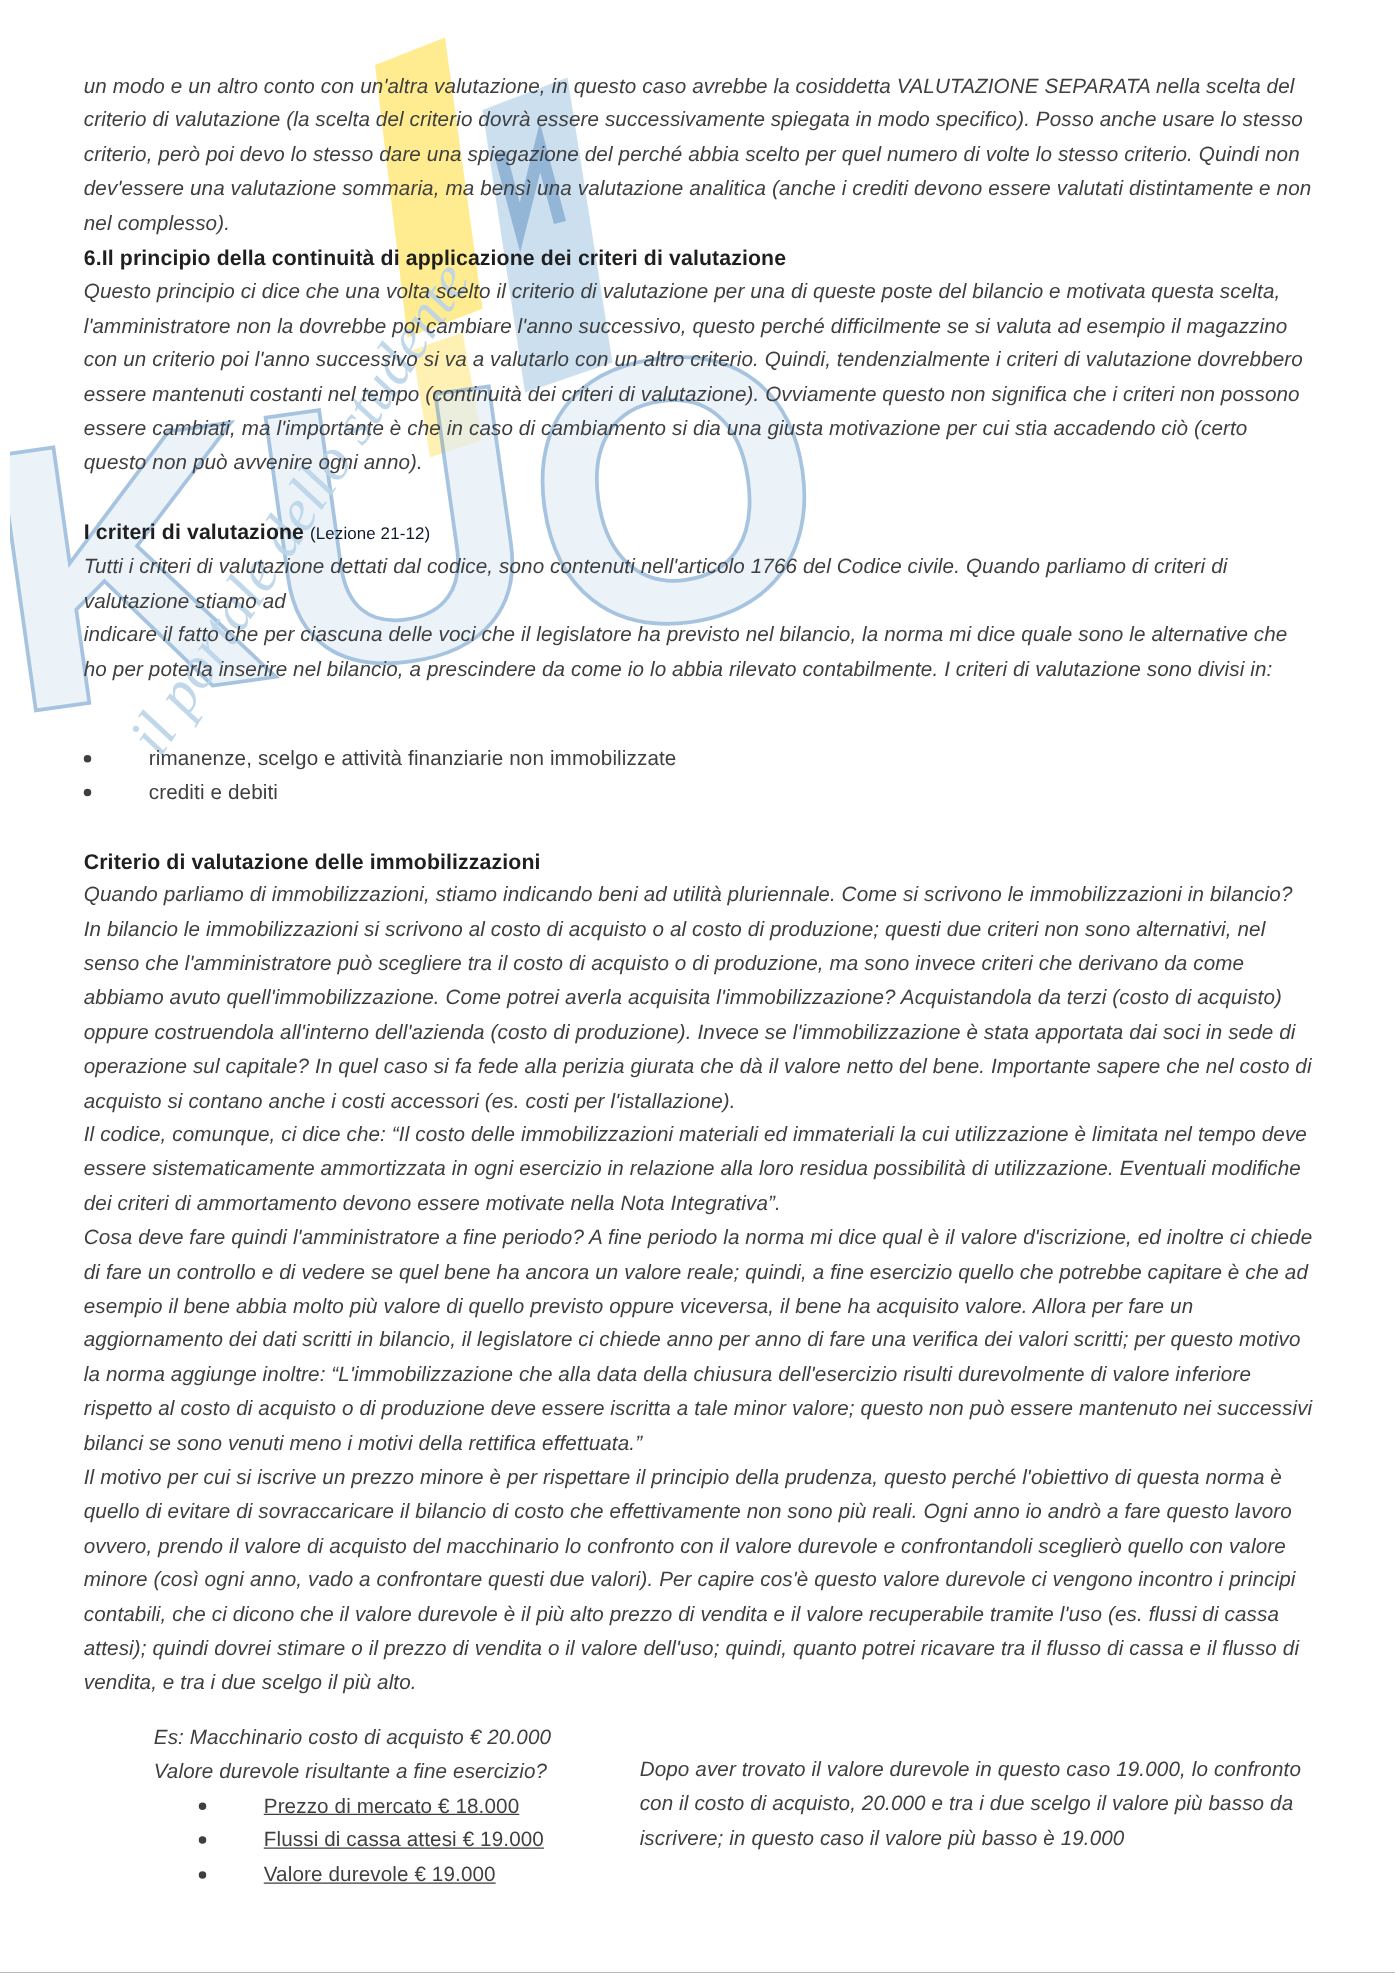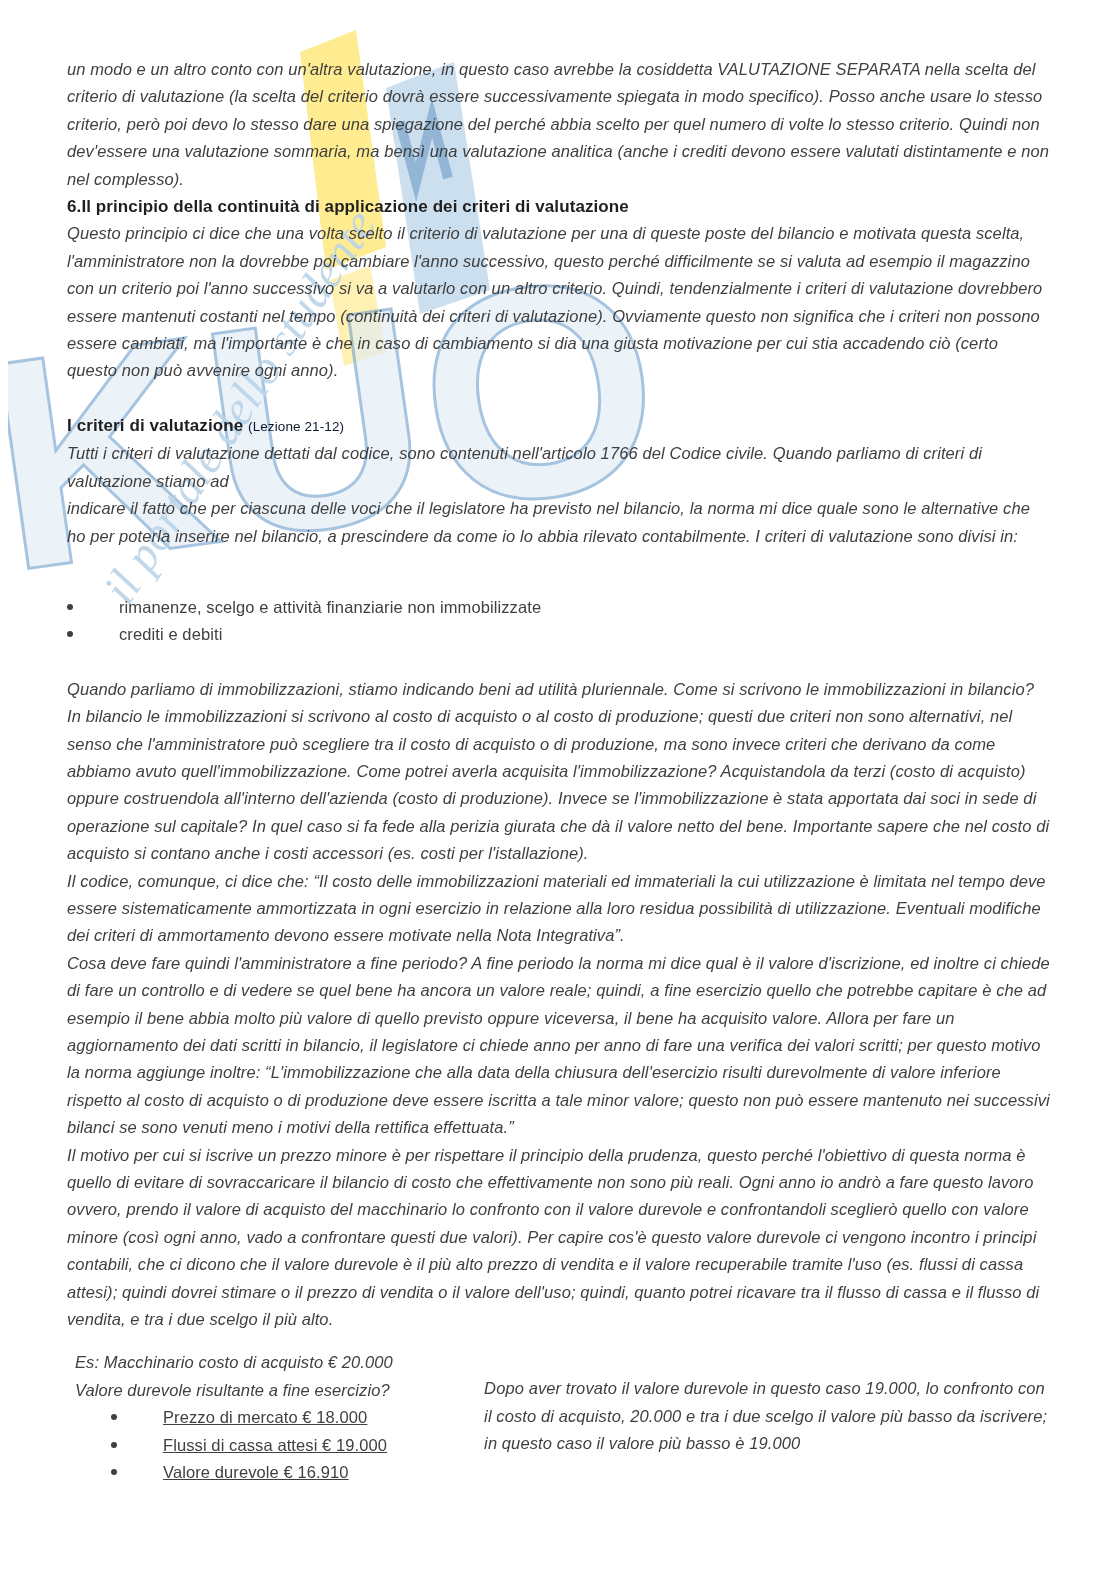--- a/index.html
+++ b/index.html
@@ -70,20 +70,21 @@
     background:#3f3f3f;
   }
   
   .example-row{
     display:flex;
     align-items:flex-start;
   }
   .example-left{
     width:430px;
     padding-left:8px;
+    margin-left:48px;
   }
   .example-left ul{margin-left:36px;text-decoration:underline;}
   .example-note{
     width:582px;
     margin-left:-9px;
     margin-top:26px;
   }
 </style>
 </head>
 <body>
@@ -122,35 +123,36 @@
 
     <div class="lists">
       <ul class="right">
         <li class="b-item">rimanenze, scelgo e attività finanziarie non immobilizzate</li>
         <li class="b-item">crediti e debiti</li>
       </ul>
     </div>
 
     <div class="gap-1"></div>
 
+    <h2>Criterio di valutazione delle immobilizzazioni</h2>
     <p>Quando parliamo di immobilizzazioni, stiamo indicando beni ad utilità pluriennale. Come si scrivono le immobilizzazioni in bilancio? In bilancio le immobilizzazioni si scrivono al costo di acquisto o al costo di produzione; questi due criteri non sono alternativi, nel senso che l'amministratore può scegliere tra il costo di acquisto o di produzione, ma sono invece criteri che derivano da come abbiamo avuto quell'immobilizzazione. Come potrei averla acquisita l'immobilizzazione? Acquistandola da terzi (costo di acquisto) oppure costruendola all'interno dell'azienda (costo di produzione). Invece se l'immobilizzazione è stata apportata dai soci in sede di operazione sul capitale? In quel caso si fa fede alla perizia giurata che dà il valore netto del bene. Importante sapere che nel costo di acquisto si contano anche i costi accessori (es. costi per l'istallazione).</p>
     <p>Il codice, comunque, ci dice che: “Il costo delle immobilizzazioni materiali ed immateriali la cui utilizzazione è limitata nel tempo deve essere sistematicamente ammortizzata in ogni esercizio in relazione alla loro residua possibilità di utilizzazione. Eventuali modifiche dei criteri di ammortamento devono essere motivate nella Nota Integrativa”.</p>
     <p>Cosa deve fare quindi l'amministratore a fine periodo? A fine periodo la norma mi dice qual è il valore d'iscrizione, ed inoltre ci chiede di fare un controllo e di vedere se quel bene ha ancora un valore reale; quindi, a fine esercizio quello che potrebbe capitare è che ad esempio il bene abbia molto più valore di quello previsto oppure viceversa, il bene ha acquisito valore. Allora per fare un aggiornamento dei dati scritti in bilancio, il legislatore ci chiede anno per anno di fare una verifica dei valori scritti; per questo motivo la norma aggiunge inoltre: “L'immobilizzazione che alla data della chiusura dell'esercizio risulti durevolmente di valore inferiore rispetto al costo di acquisto o di produzione deve essere iscritta a tale minor valore; questo non può essere mantenuto nei successivi bilanci se sono venuti meno i motivi della rettifica effettuata.”</p>
     <p>Il motivo per cui si iscrive un prezzo minore è per rispettare il principio della prudenza, questo perché l'obiettivo di questa norma è quello di evitare di sovraccaricare il bilancio di costo che effettivamente non sono più reali. Ogni anno io andrò a fare questo lavoro ovvero, prendo il valore di acquisto del macchinario lo confronto con il valore durevole e confrontandoli sceglierò quello con valore minore (così ogni anno, vado a confrontare questi due valori). Per capire cos'è questo valore durevole ci vengono incontro i principi contabili, che ci dicono che il valore durevole è il più alto prezzo di vendita e il valore recuperabile tramite l'uso (es. flussi di cassa attesi); quindi dovrei stimare o il prezzo di vendita o il valore dell'uso; quindi, quanto potrei ricavare tra il flusso di cassa e il flusso di vendita, e tra i due scelgo il più alto.</p>
 
     <div class="gap-sm"></div>
 
     <div class="example-row">
       <div class="example-left">
         <p>Es: Macchinario costo di acquisto € 20.000</p>
         <p>Valore durevole risultante a fine esercizio?</p>
         <ul>
           <li class="b-item">Prezzo di mercato € 18.000</li>
           <li class="b-item">Flussi di cassa attesi € 19.000</li>
-          <li class="b-item">Valore durevole € 16.910</li>
+          <li class="b-item">Valore durevole € 19.000</li>
         </ul>
       </div>
       <div class="example-note">
         <p>Dopo aver trovato il valore durevole in questo caso 19.000, lo confronto con il costo di acquisto, 20.000 e tra i due scelgo il valore più basso da iscrivere; in questo caso il valore più basso è 19.000</p>
       </div>
     </div>
 
     <div class="gap-lg"></div>
 
   </div>

